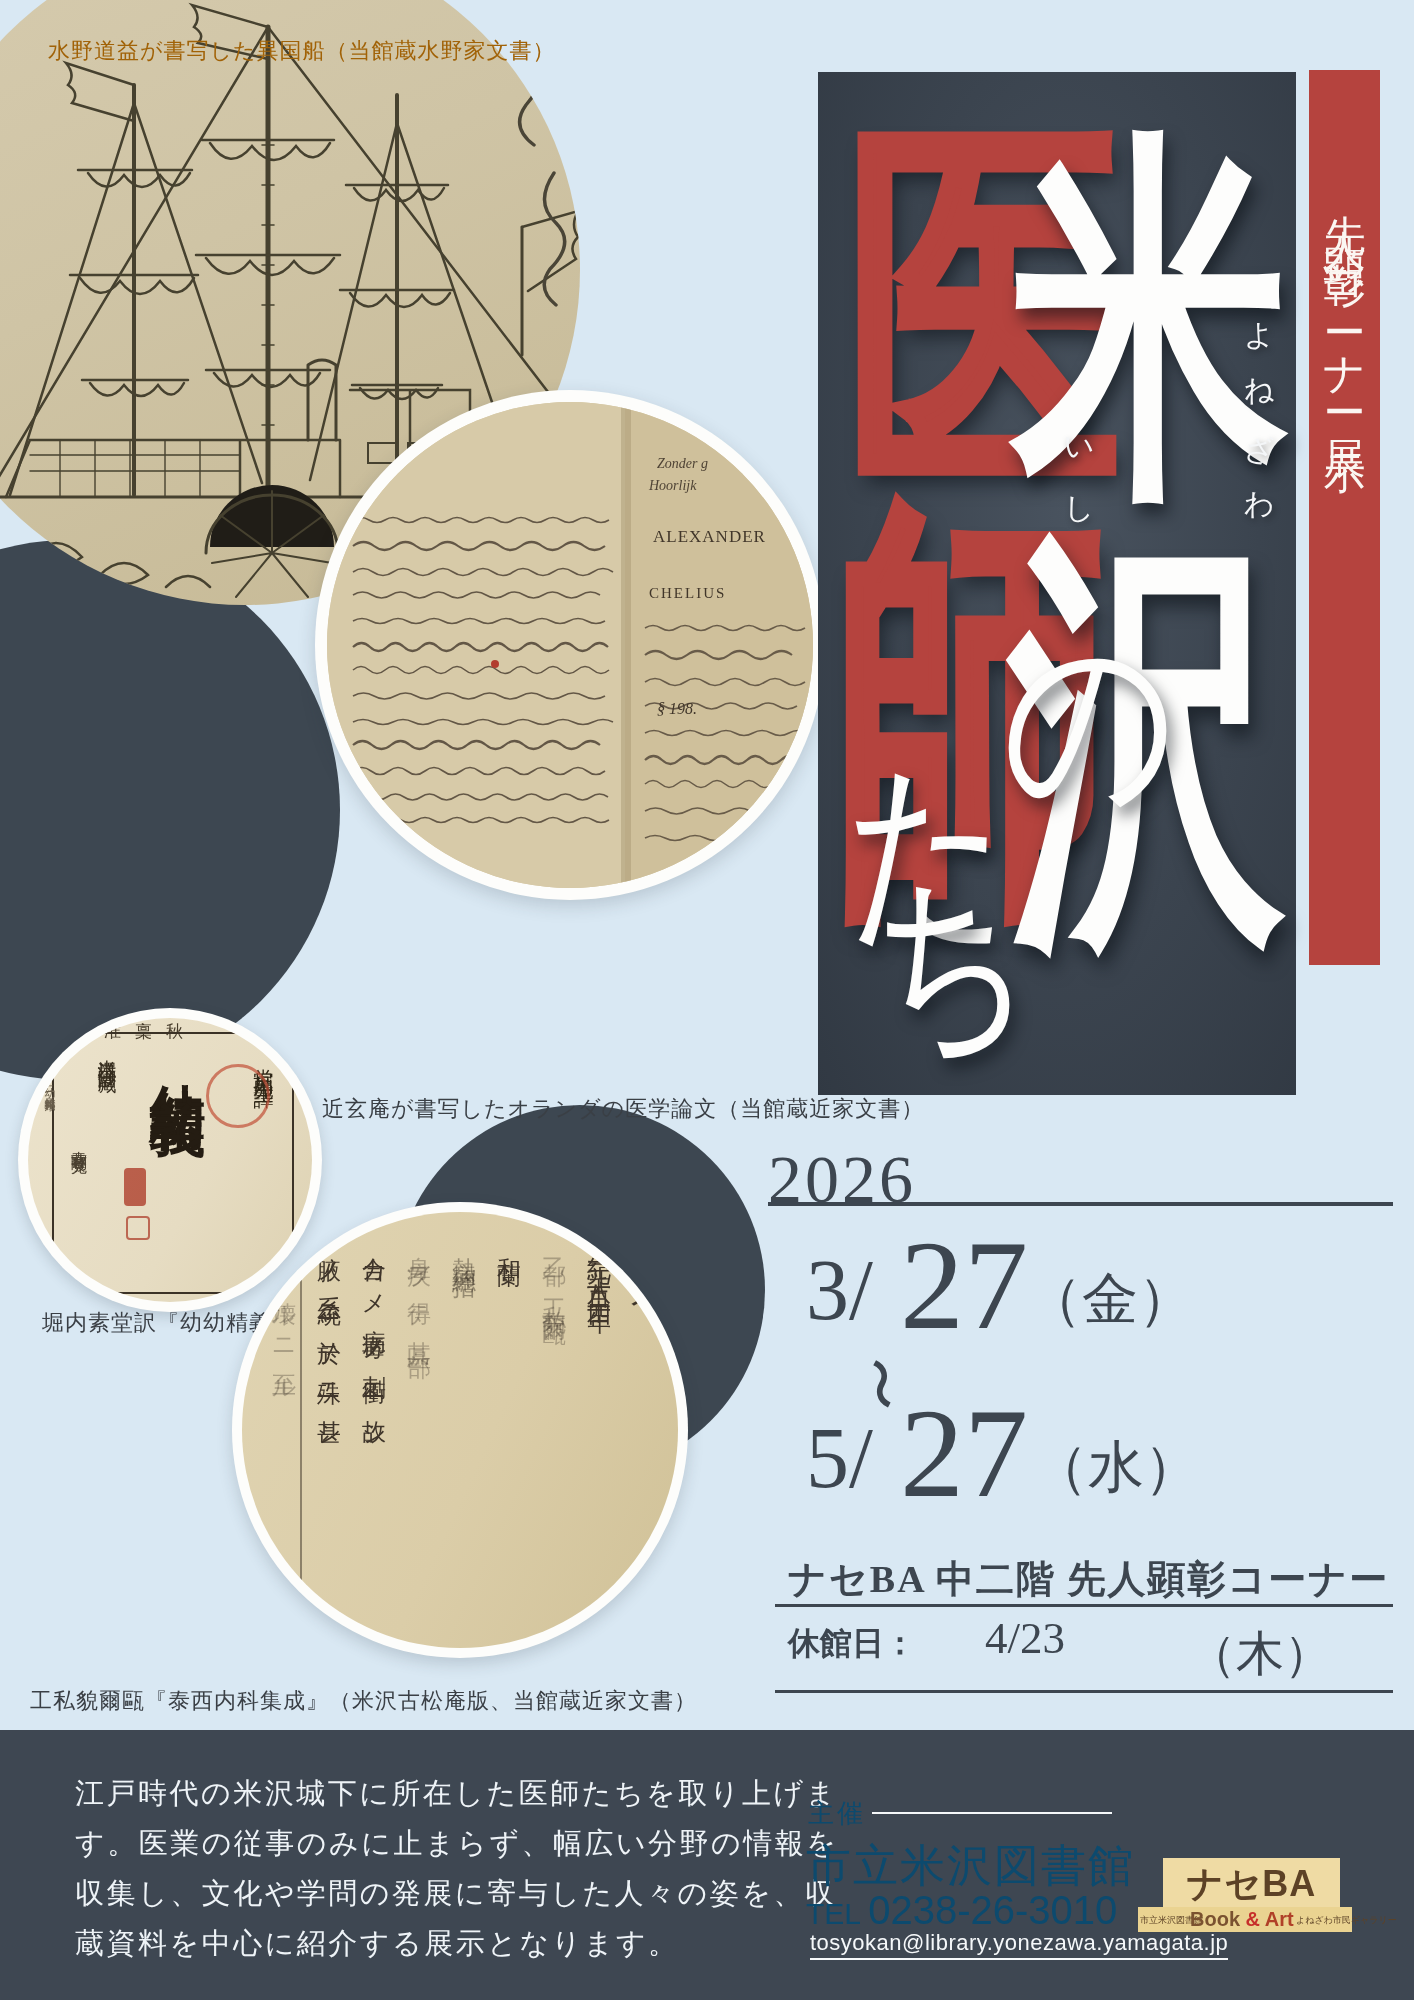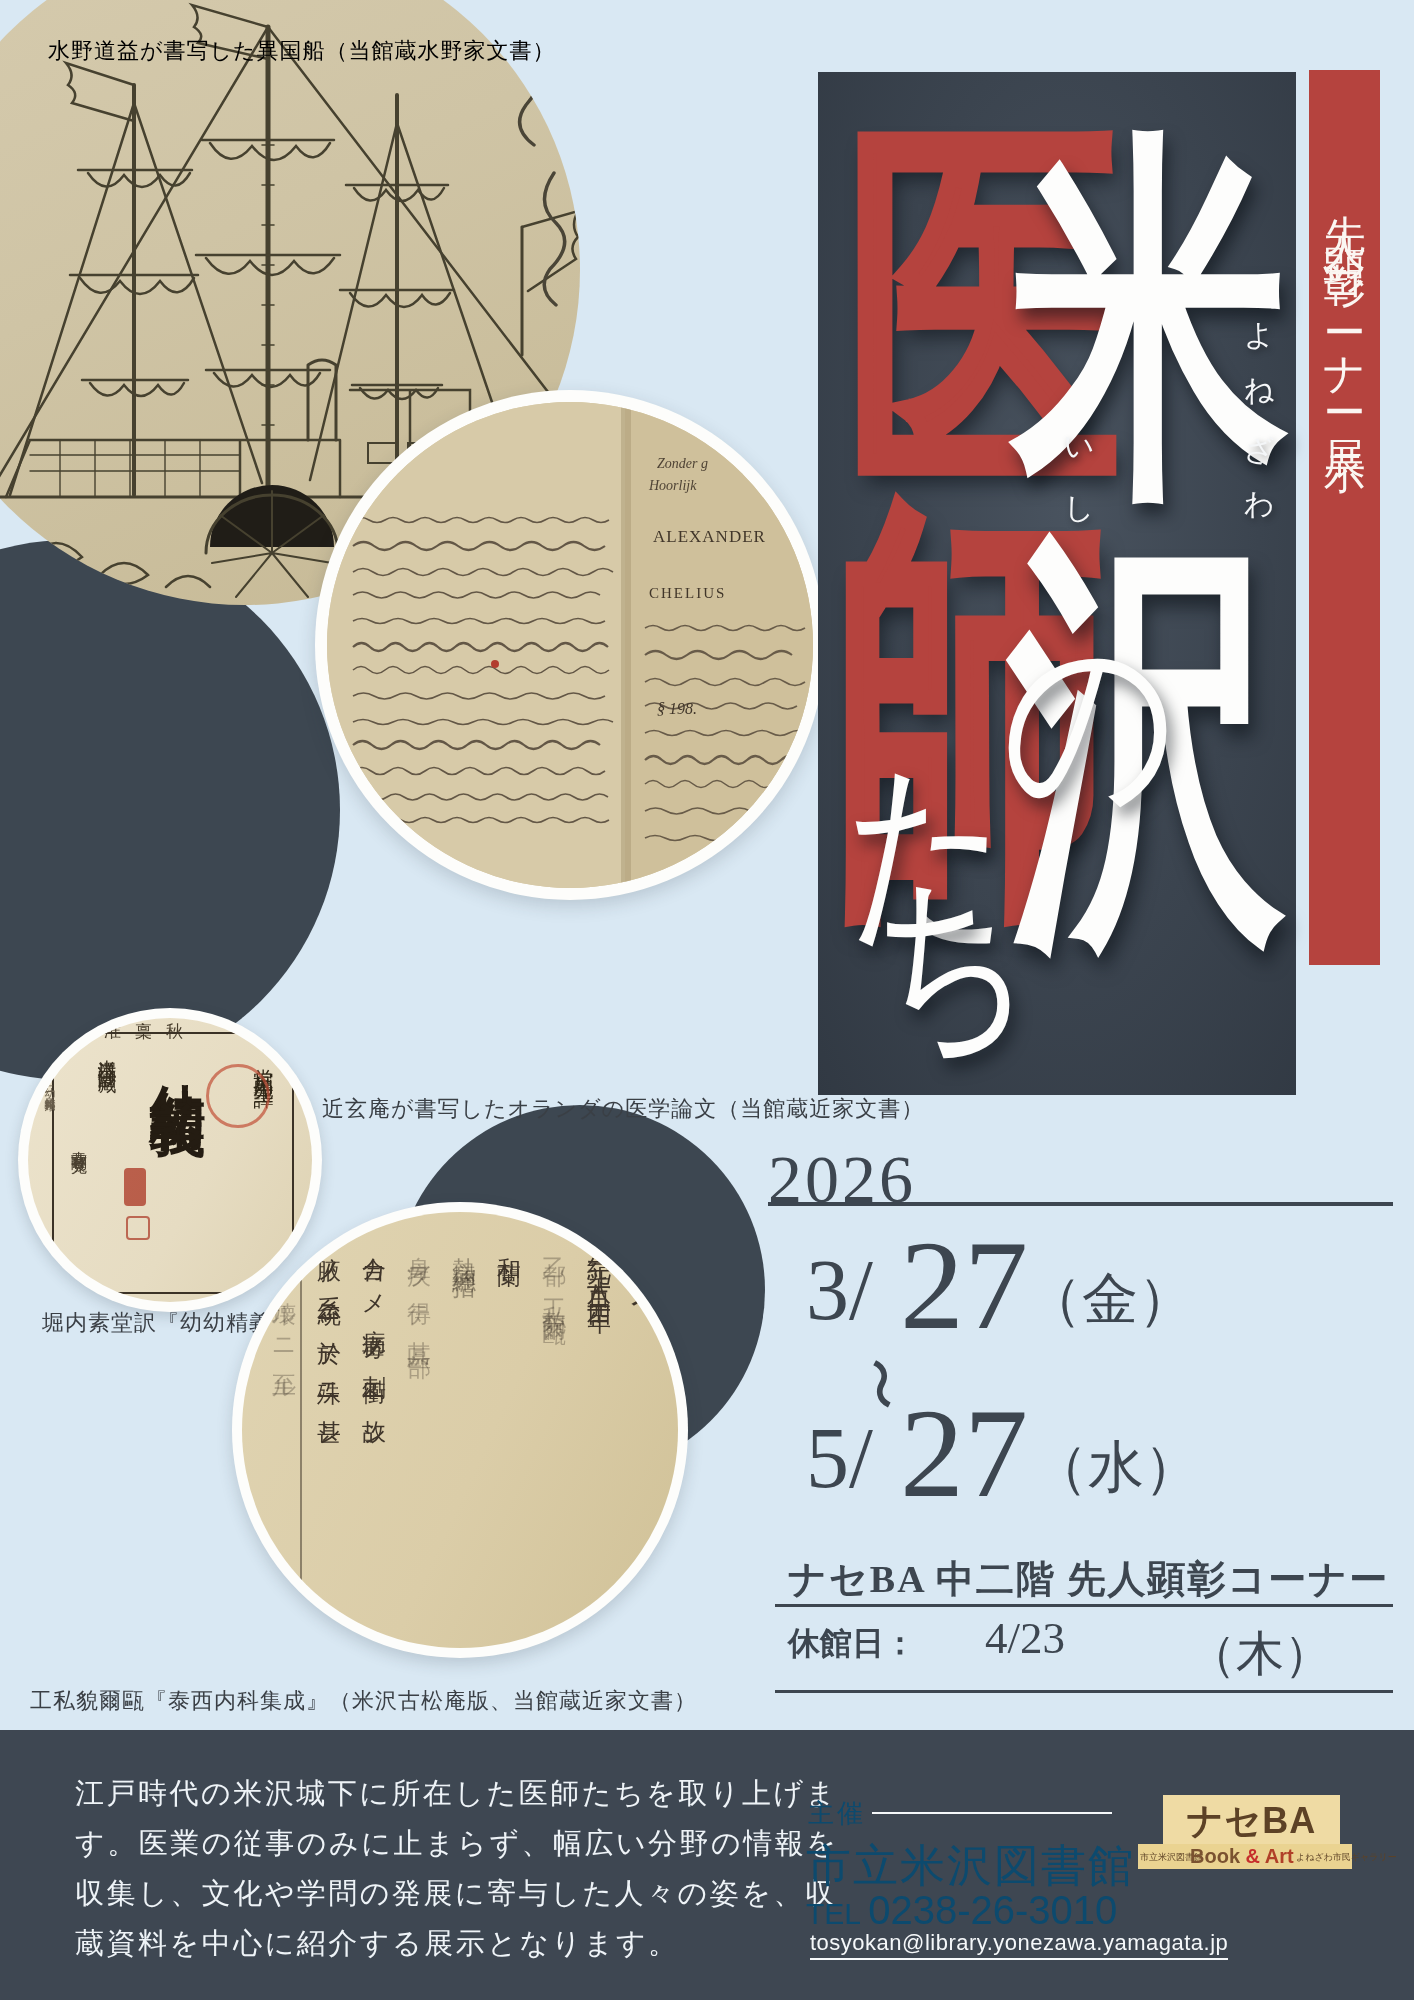--- a/index.html
+++ b/index.html
@@ -23,21 +23,21 @@
   #yoyo-circle{left:10px; top:10px; width:284px; height:284px;
     background:linear-gradient(120deg,#ece3cc 0%,#e6dcc2 60%,#ddd1b1 100%);}
   #taisei-ring{left:232px; top:1202px; width:456px; height:456px; background:#fdfdfb;
     box-shadow:0 6px 16px rgba(40,50,60,.18);}
   #taisei-circle{left:10px; top:10px; width:436px; height:436px;
     background:linear-gradient(115deg,#e0d4b2 0%,#dbcda8 55%,#d0c197 100%);}
   #dark-circle-a{left:-200px; top:540px; width:540px; height:540px;}
   #dark-circle-b{left:395px; top:1105px; width:370px; height:370px;}
   
   .caption{font-size:22px; letter-spacing:1px; color:#3a3f45; white-space:nowrap;}
-  .caption.light{color:#000000;}
+  .caption.light{color:#a16207;}
   
   #title-panel{left:818px; top:72px; width:478px; height:1023px;
     background:radial-gradient(ellipse at 52% 42%, #49535f 0%, #3b444f 55%, #313943 100%);}
   .tchar{position:absolute; line-height:1; font-family:"Liberation Serif", serif;
     font-weight:bold; transform-origin:top left; white-space:pre;}
   .tred{color:#b5433e; -webkit-text-stroke:7px #b5433e;
     text-shadow:6px 9px 16px rgba(8,12,18,.55);}
   .twhite{color:#fdfdfc; text-shadow:5px 8px 14px rgba(8,12,18,.55);}
   .furi{position:absolute; writing-mode:vertical-rl; color:#f4f6f8;
     font-family:"Liberation Serif", serif; font-size:30px; letter-spacing:22px;
@@ -51,21 +51,21 @@
   .sched{color:#3d4650; font-family:"Liberation Serif", serif; white-space:nowrap;}
   .rule{position:absolute; background:#3d4650;}
   
   #band{left:0; top:1730px; width:1414px; height:270px; background:#3e4752;}
   .bodyline{position:absolute; left:75px; color:#eef3f7; font-size:29px;
     letter-spacing:2.5px; white-space:nowrap;}
   .org{color:#0c4a6e; white-space:nowrap;}
   #email-link{color:#f5f8fa; text-decoration:none; border-bottom:2px solid #f5f8fa;
     padding-bottom:3px; font-size:22px; letter-spacing:.5px;}
   
-  #logo{left:1138px; top:1795px; width:214px; height:74px;}
+  #logo{left:1138px; top:1858px; width:214px; height:74px;}
   #logo-top{position:absolute; left:25px; top:0; width:177px; height:49px; background:#efdba4;}
   #logo-bottom{position:absolute; left:0; top:49px; width:214px; height:25px; background:#eagle; background:#ead391;}
   #logo-name{position:absolute; left:25px; top:2px; width:177px; text-align:center;
     font-size:36px; font-weight:bold; color:#5d4226; letter-spacing:1px;}
   .logo-small{position:absolute; top:56px; font-size:9px; color:#5d4226; white-space:nowrap;}
   #logo-bookart{position:absolute; left:52px; top:50px; font-size:20px; font-weight:bold;
     color:#7a5230; white-space:nowrap;}
   #logo-bookart .amp{color:#c62f2c;} #logo-bookart .art{color:#b04028;}
   
   .vcol{writing-mode:vertical-rl; font-family:"Liberation Serif", serif; white-space:nowrap;}

